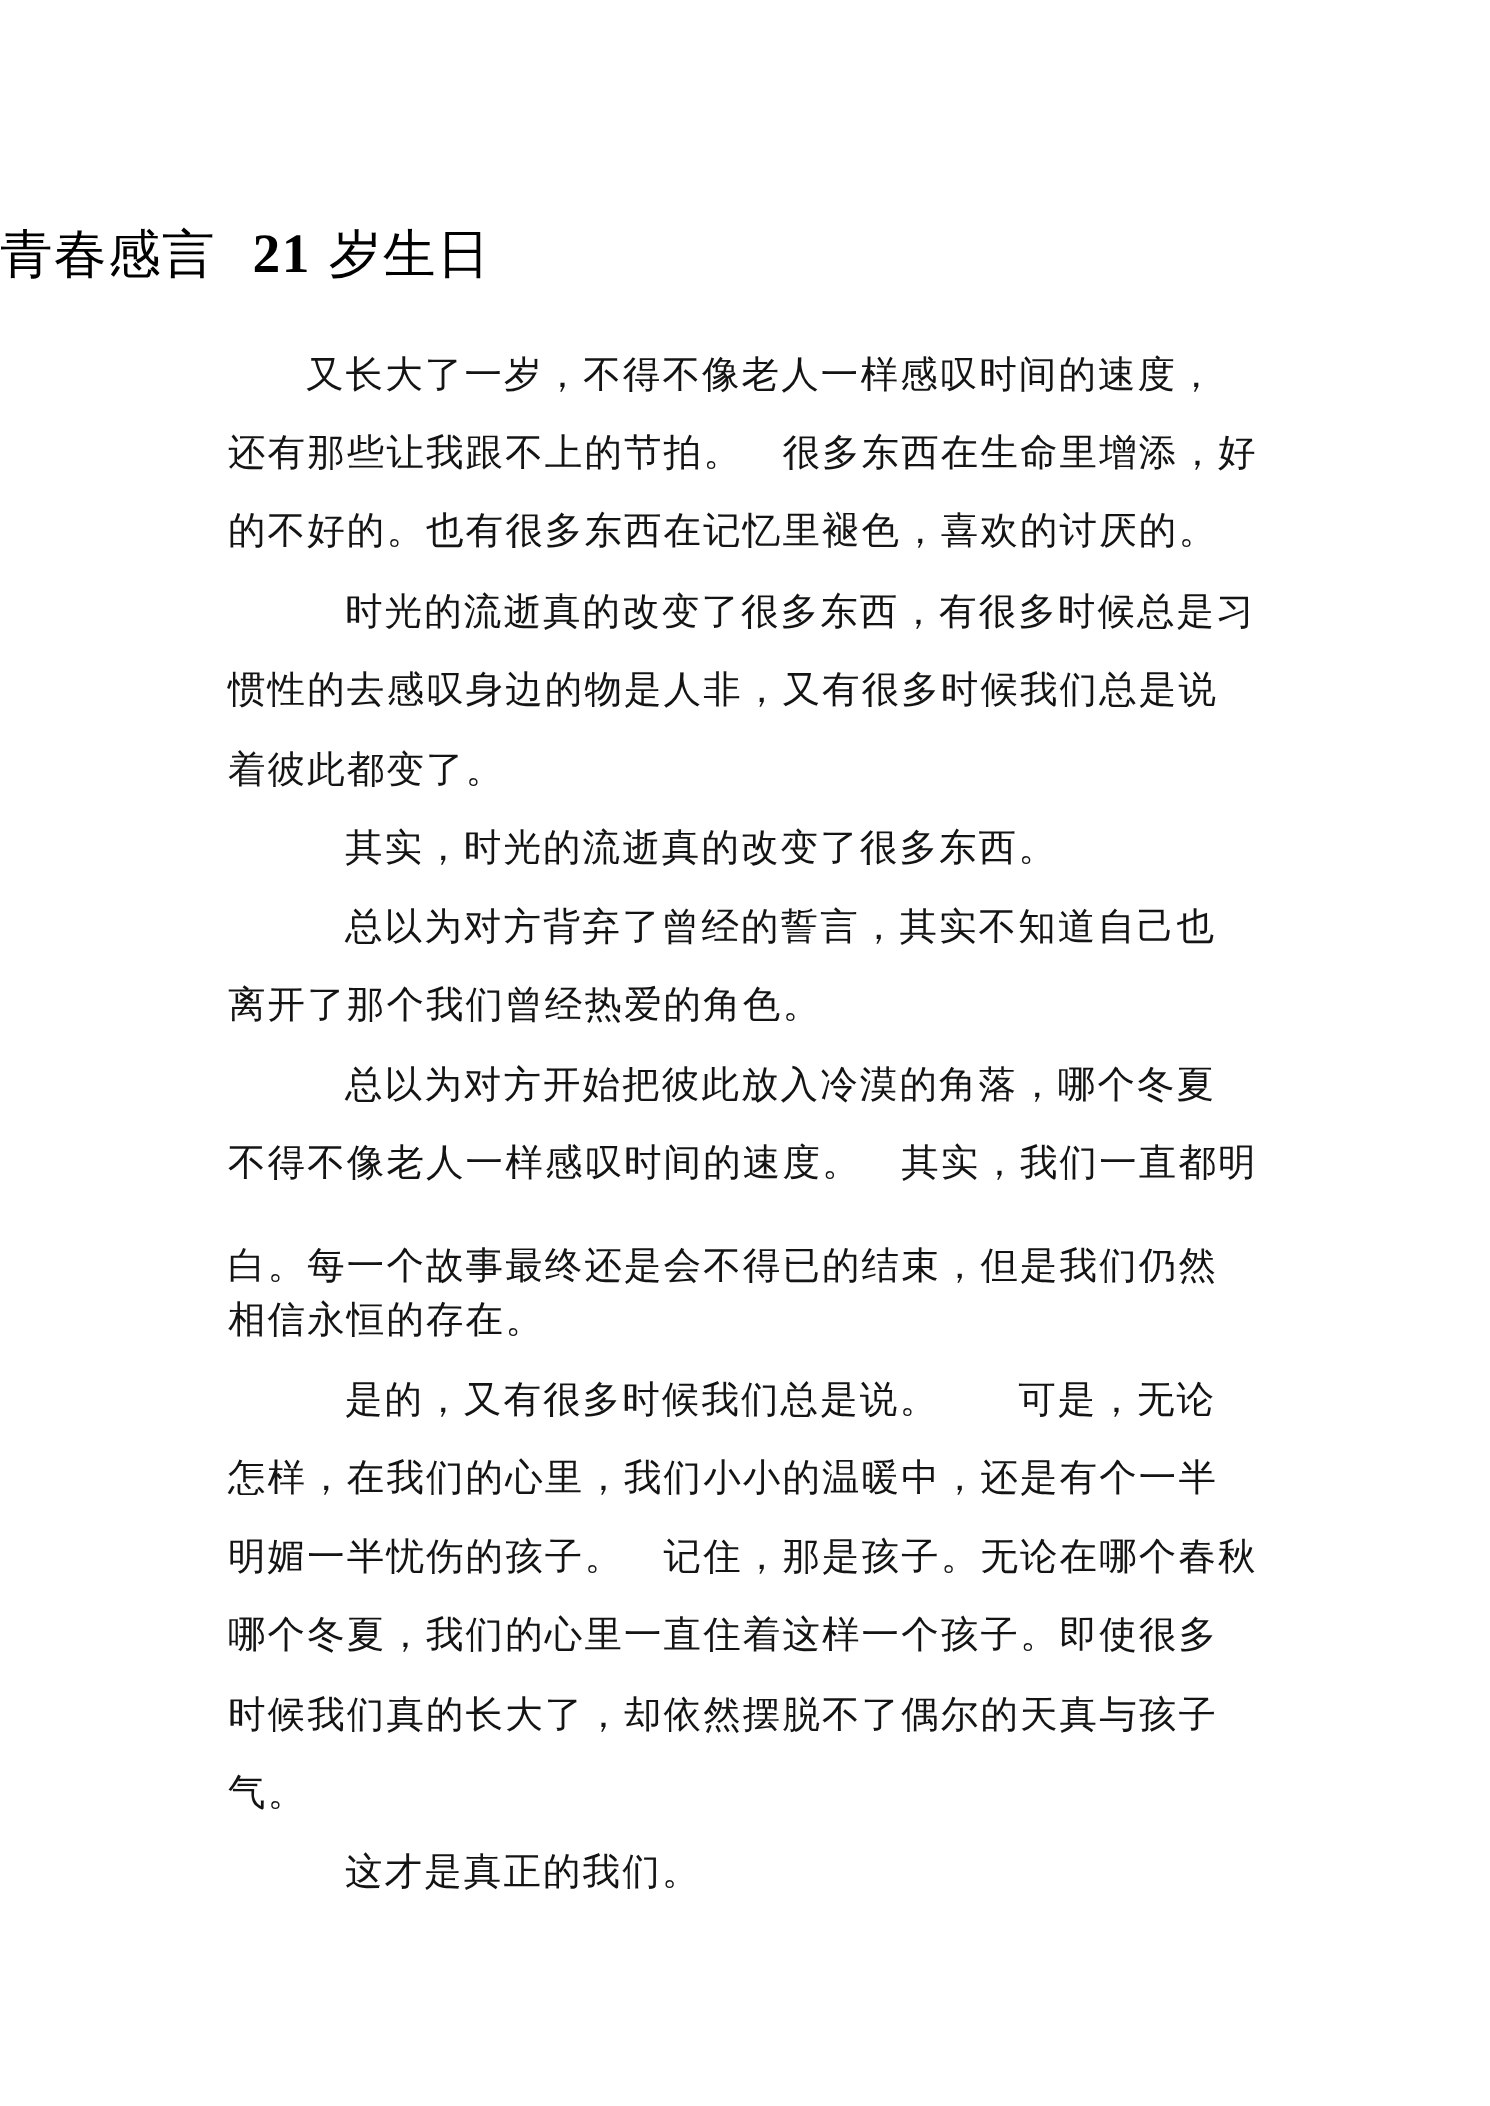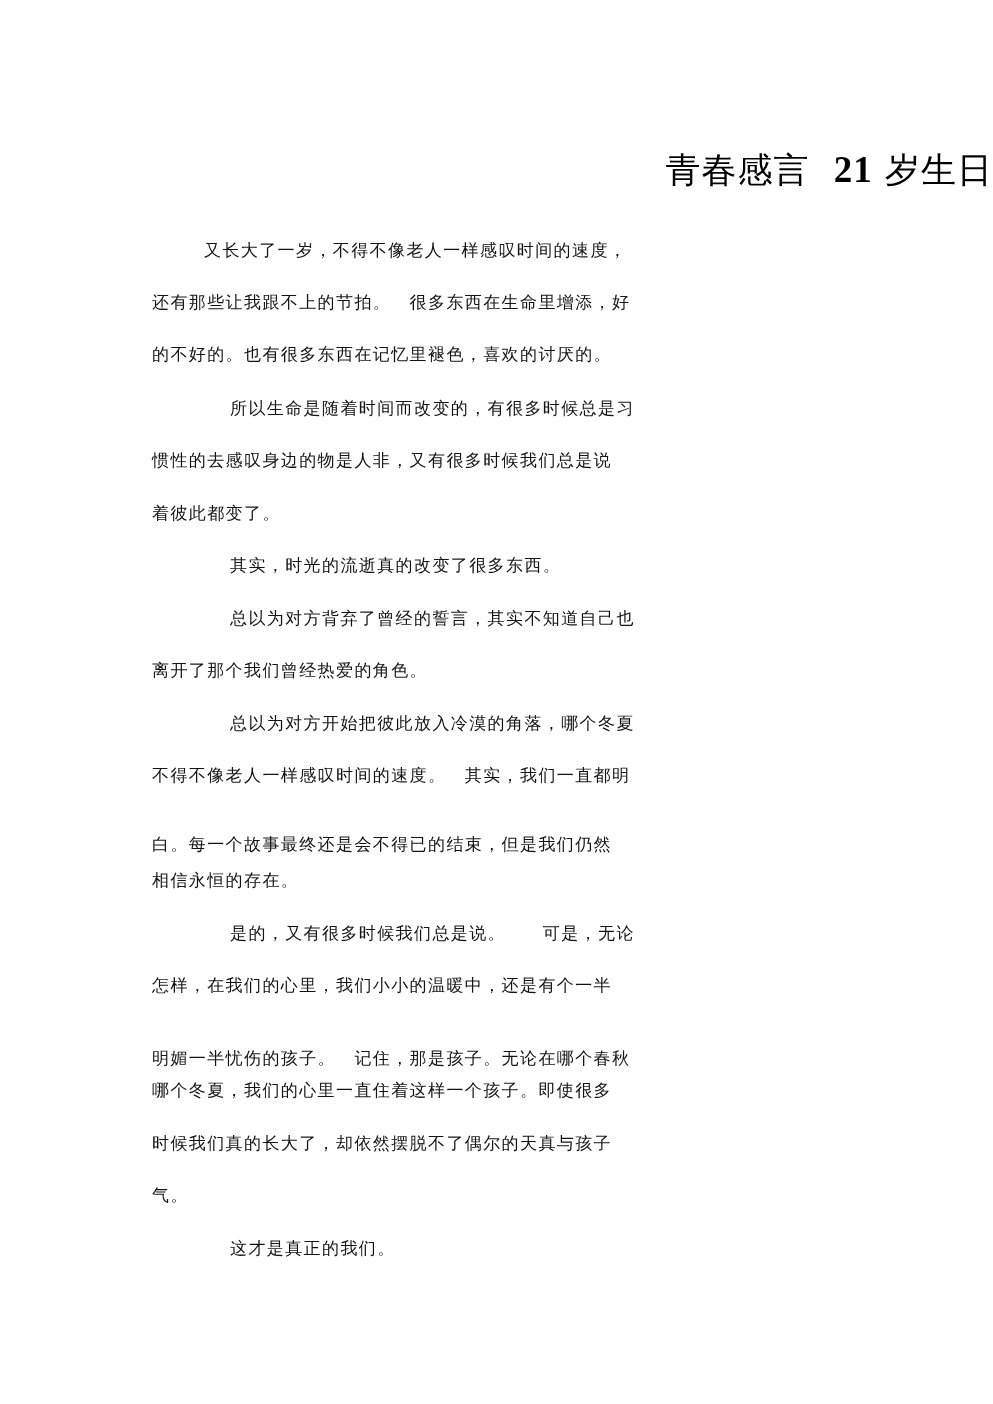--- a/index.html
+++ b/index.html
@@ -21,21 +21,21 @@
     top: 0;
     width: 993px;
     height: 1404px;
     background: #ffffff;
   }
   .title {
     position: absolute;
     left: 0;
     top: 122px;
     width: 993px;
-    text-align: right;
+    text-align: left;
     font-size: 35px;
     line-height: 50px;
     font-weight: normal;
     color: #000000;
     letter-spacing: 1px;
   }
   .title .num {
     font-family: "Liberation Serif", serif;
     font-weight: bold;
     font-size: 37px;
@@ -43,48 +43,48 @@
   .body-text {
     position: absolute;
     left: 152px;
     top: 0;
     width: 700px;
   }
   .line {
     position: absolute;
     left: 0;
     white-space: nowrap;
-    font-size: 17px;
+    font-size: 25px;
     line-height: 34px;
     height: 34px;
     color: #141414;
     letter-spacing: 1.4px;
   }
 </style>
 </head>
 <body>
 
 <div class="page">
   <h1 class="title"><span>青春感言</span>&nbsp;&nbsp;<span class="num">21</span>&nbsp;<span>岁生日</span></h1>
 
   <div class="body-text">
     <div class="line" style="top: 233px; left: 52px;">又长大了一岁，不得不像老人一样感叹时间的速度，</div>
     <div class="line" style="top: 285px; left: 0px;">还有那些让我跟不上的节拍。　很多东西在生命里增添，好</div>
     <div class="line" style="top: 337px; left: 0px;">的不好的。也有很多东西在记忆里褪色，喜欢的讨厌的。</div>
-    <div class="line" style="top: 391px; left: 78px;">所以生命是随着时间而改变的，有很多时候总是习</div>
+    <div class="line" style="top: 391px; left: 78px;">时光的流逝真的改变了很多东西，有很多时候总是习</div>
     <div class="line" style="top: 443px; left: 0px;">惯性的去感叹身边的物是人非，又有很多时候我们总是说</div>
     <div class="line" style="top: 496px; left: 0px;">着彼此都变了。</div>
     <div class="line" style="top: 548px; left: 78px;">其实，时光的流逝真的改变了很多东西。</div>
     <div class="line" style="top: 601px; left: 78px;">总以为对方背弃了曾经的誓言，其实不知道自己也</div>
     <div class="line" style="top: 653px; left: 0px;">离开了那个我们曾经热爱的角色。</div>
     <div class="line" style="top: 706px; left: 78px;">总以为对方开始把彼此放入冷漠的角落，哪个冬夏</div>
     <div class="line" style="top: 758px; left: 0px;">不得不像老人一样感叹时间的速度。　其实，我们一直都明</div>
     <div class="line" style="top: 811px; left: 0px; margin-top: 16px;">白。每一个故事最终还是会不得已的结束，但是我们仍然</div>
     <div class="line" style="top: 863px; left: 0px;">相信永恒的存在。</div>
     <div class="line" style="top: 916px; left: 78px;">是的，又有很多时候我们总是说。　　可是，无论</div>
     <div class="line" style="top: 968px; left: 0px;">怎样，在我们的心里，我们小小的温暖中，还是有个一半</div>
-    <div class="line" style="top: 1021px; left: 0px; margin-top: 20px;">明媚一半忧伤的孩子。　记住，那是孩子。无论在哪个春秋</div>
+    <div class="line" style="top: 1021px; left: 0px;">明媚一半忧伤的孩子。　记住，那是孩子。无论在哪个春秋</div>
     <div class="line" style="top: 1073px; left: 0px;">哪个冬夏，我们的心里一直住着这样一个孩子。即使很多</div>
     <div class="line" style="top: 1126px; left: 0px;">时候我们真的长大了，却依然摆脱不了偶尔的天真与孩子</div>
     <div class="line" style="top: 1178px; left: 0px;">气。</div>
     <div class="line" style="top: 1231px; left: 78px;">这才是真正的我们。</div>
   </div>
 </div>
 
 </body></html>

